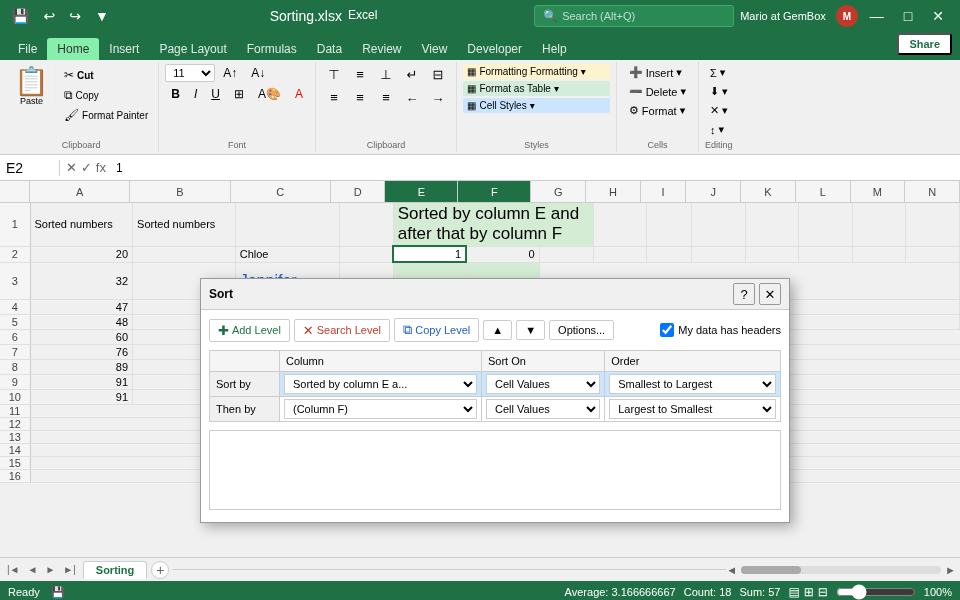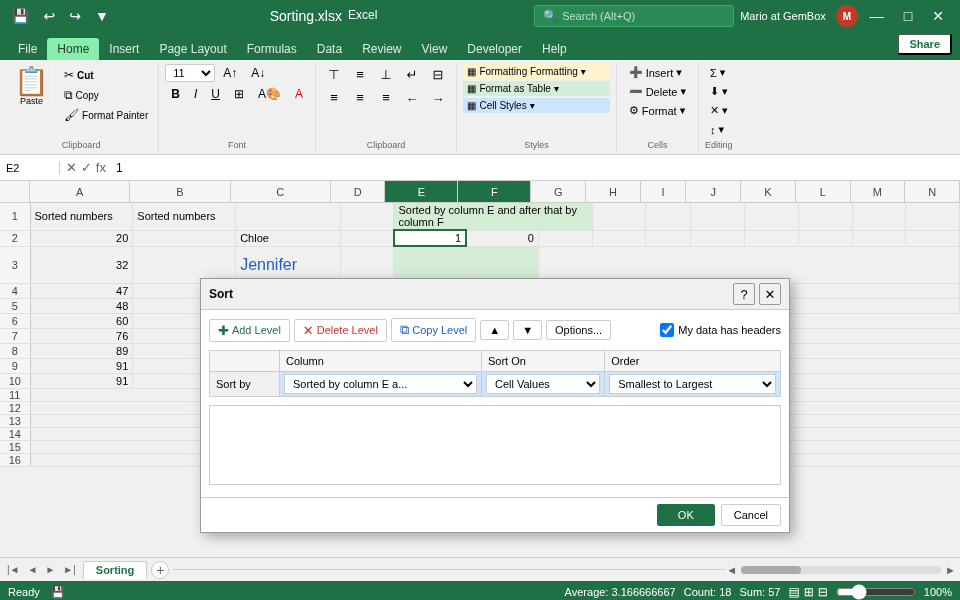--- a/index.html
+++ b/index.html
@@ -30,21 +30,21 @@
     .font-btn { border: 1px solid transparent; padding: 1px 5px; cursor: pointer; border-radius: 2px; font-size: 12px; background: transparent; }
     .font-btn.bold { font-weight: bold; }
     .font-btn.italic { font-style: italic; }
     .font-btn.underline { text-decoration: underline; }
     .align-btn { width: 24px; height: 20px; display: flex; align-items: center; justify-content: center; cursor: pointer; border-radius: 2px; font-size: 13px; }
     .number-select { border: 1px solid #ccc; border-radius: 2px; padding: 1px 4px; font-size: 11px; width: 100px; background: white; }
     .num-btn { border: 1px solid transparent; padding: 1px 4px; cursor: pointer; border-radius: 2px; font-size: 11px; background: transparent; }
 
     
     .formula-bar { display: flex; align-items: center; background: white; border-bottom: 1px solid #ccc; height: 26px; }
-    .cell-ref { width: 60px; border-right: 1px solid #ccc; padding: 0 6px; font-size: 11px; display: flex; align-items: center; }
+    .cell-ref { width: 60px; border-right: 1px solid #ccc; padding: 0 6px; font-size: 14px; display: flex; align-items: center; }
     .formula-icons { display: flex; gap: 4px; padding: 0 6px; color: #666; font-size: 13px; }
     .formula-input { flex: 1; padding: 0 4px; font-size: 12px; border: none; outline: none; }
 
     
     .col-header-row { display: flex; background: #f5f5f5; border-bottom: 1px solid #ccc; height: 22px; }
     .row-num-header { width: 30px; border-right: 1px solid #ccc; flex-shrink: 0; }
     .col-header { border-right: 1px solid #ccc; display: flex; align-items: center; justify-content: center; font-size: 11px; color: #444; cursor: pointer; }
     .col-header.selected { background: #1f7145; color: white; }
 
     
@@ -319,21 +319,21 @@
   <div style="overflow:auto; flex:1;">
     <table style="border-collapse:collapse; table-layout:fixed;">
 
       <tbody>
           <tr>
         <td style="width:30px; min-width:30px; background:#f5f5f5; border-right:1px solid #ccc; border-bottom:1px solid #e0e0e0; text-align:center; font-size:11px; color:#444; padding:1px 2px;">1</td>
         <td style="width:110px; border-right:1px solid #e0e0e0; border-bottom:1px solid #e0e0e0; padding:1px 4px; font-size:11px; height:20px;">Sorted numbers</td>
         <td style="width:110px; border-right:1px solid #e0e0e0; border-bottom:1px solid #e0e0e0; padding:1px 4px; font-size:11px;">Sorted numbers</td>
         <td style="width:110px; border-right:1px solid #e0e0e0; border-bottom:1px solid #e0e0e0; padding:1px 4px; font-size:11px;"></td>
         <td style="width:60px; border-right:1px solid #e0e0e0; border-bottom:1px solid #e0e0e0; padding:1px 4px; font-size:11px;"></td>
-        <td colspan="3" style="width:220px; border-right:1px solid #e0e0e0; border-bottom:1px solid #e0e0e0; padding:1px 4px; font-size:11px; background:#d4ecd4;">Sorted by column E and after that by column F</td>
+        <td colspan="3" style="width:220px; border-right:1px solid #e0e0e0; border-bottom:1px solid #e0e0e0; padding:1px 4px; font-size:17px; background:#d4ecd4;">Sorted by column E and after that by column F</td>
         <td style="width:60px; border-right:1px solid #e0e0e0; border-bottom:1px solid #e0e0e0; padding:1px 4px; font-size:11px;"></td>
         <td style="width:50px; border-right:1px solid #e0e0e0; border-bottom:1px solid #e0e0e0; padding:1px 4px; font-size:11px;"></td>
         <td style="width:60px; border-right:1px solid #e0e0e0; border-bottom:1px solid #e0e0e0; padding:1px 4px; font-size:11px;"></td>
         <td style="width:60px; border-right:1px solid #e0e0e0; border-bottom:1px solid #e0e0e0; padding:1px 4px; font-size:11px;"></td>
         <td style="width:60px; border-right:1px solid #e0e0e0; border-bottom:1px solid #e0e0e0; padding:1px 4px; font-size:11px;"></td>
         <td style="width:60px; border-right:1px solid #e0e0e0; border-bottom:1px solid #e0e0e0; padding:1px 4px; font-size:11px;"></td>
         <td style="width:60px; border-right:1px solid #e0e0e0; border-bottom:1px solid #e0e0e0; padding:1px 4px; font-size:11px;"></td>
       </tr>
 
       <tr>
@@ -492,21 +492,21 @@
 
     <div class="dialog-body">
 
       <div class="dialog-toolbar">
         <button class="dlg-tool-btn add-btn">
           <span class="icon green-text">✚</span>
           <span>Add Level</span>
         </button>
         <button class="dlg-tool-btn delete-btn">
           <span class="icon red-text">✕</span>
-          <span>Delete Level</span>
+          <span>Search Level</span>
         </button>
         <button class="dlg-tool-btn copy-btn">
           <span class="icon blue-text">⧉</span>
           <span>Copy Level</span>
         </button>
         <button class="dlg-tool-btn">
           <span>▲</span>
         </button>
         <button class="dlg-tool-btn">
           <span>▼</span>
@@ -541,24 +541,38 @@
               <select class="sort-select">
                 <option>Cell Values</option>
               </select>
             </td>
             <td>
               <select class="sort-select">
                 <option>Smallest to Largest</option>
               </select>
             </td>
           </tr>
+          <tr>
+            <td class="label-cell">Then by</td>
+            <td>
+              <select class="sort-select">
+                <option>(Column F)</option>
+              </select>
+            </td>
+            <td>
+              <select class="sort-select">
+                <option>Cell Values</option>
+              </select>
+            </td>
+            <td>
+              <select class="sort-select">
+                <option>Largest to Smallest</option>
+              </select>
+            </td>
+          </tr>
         </tbody>
       </table>
 
       <div style="height:80px; border:1px solid #ccc; margin-bottom:4px; background:white;"></div>
     </div>
 
-    <div class="dialog-footer">
-      <button class="ok-btn">OK</button>
-      <button class="cancel-btn">Cancel</button>
-    </div>
   </div>
 </div>
 
 </body></html>

